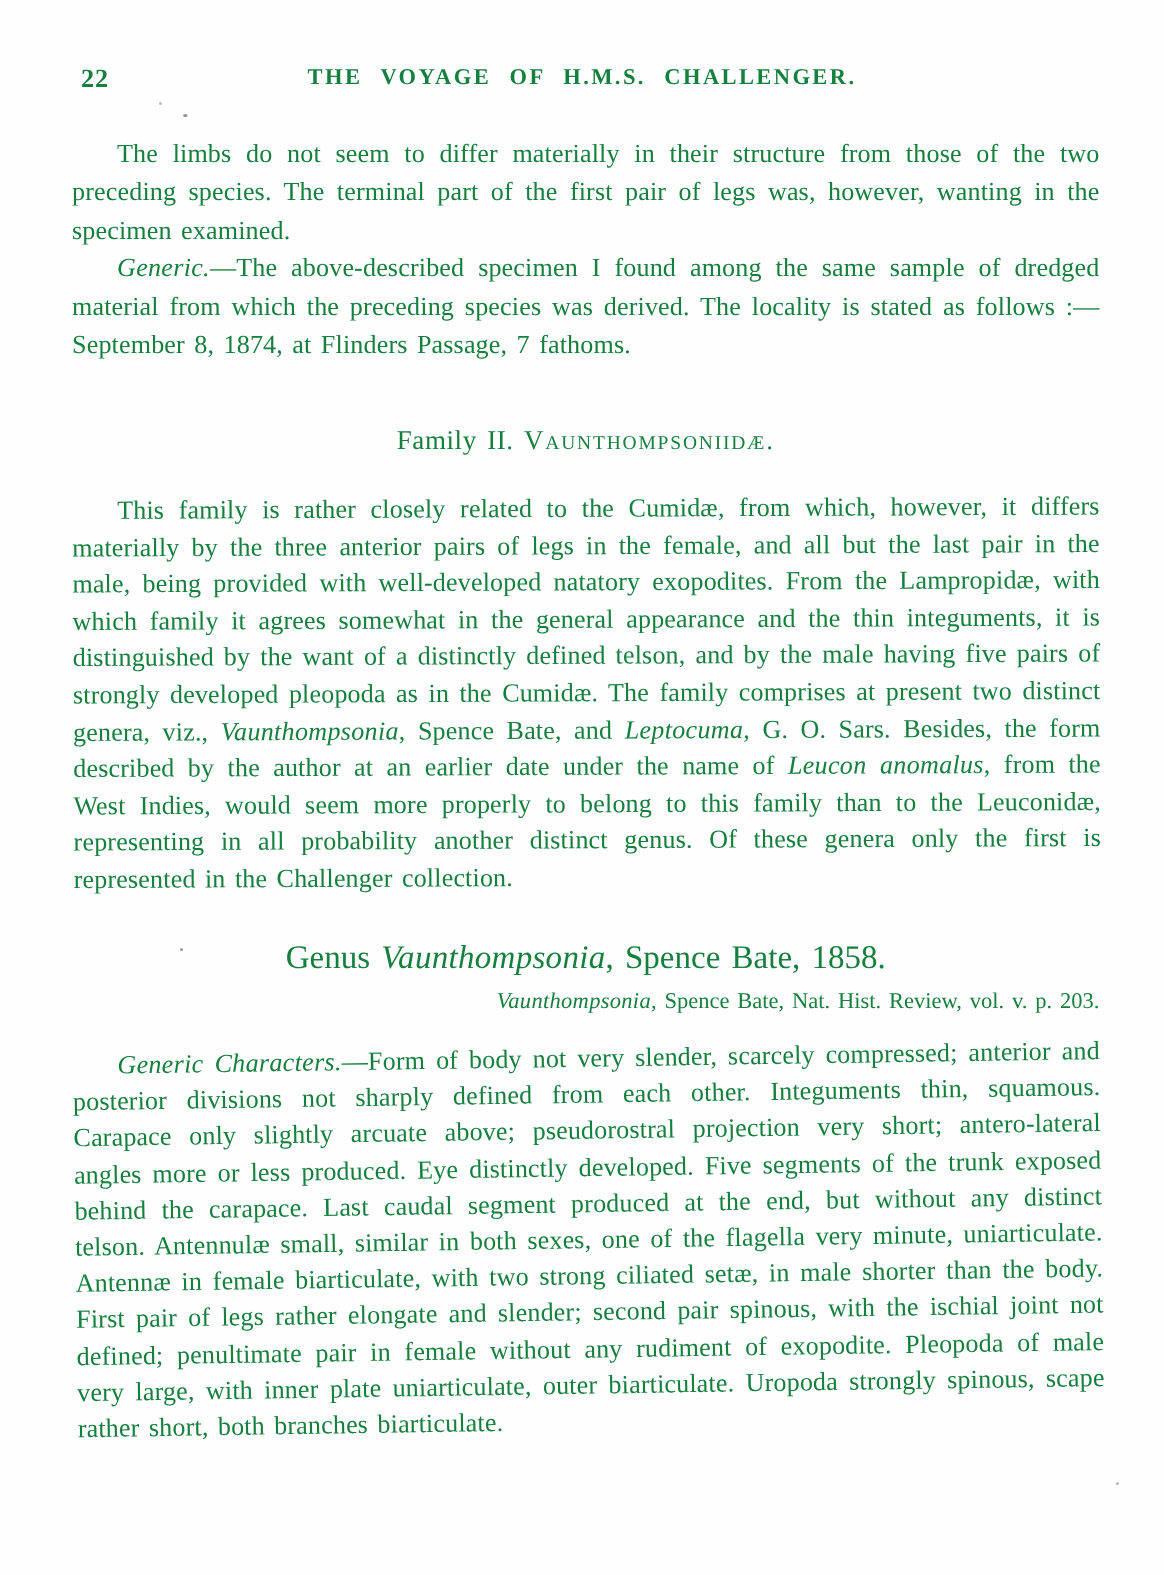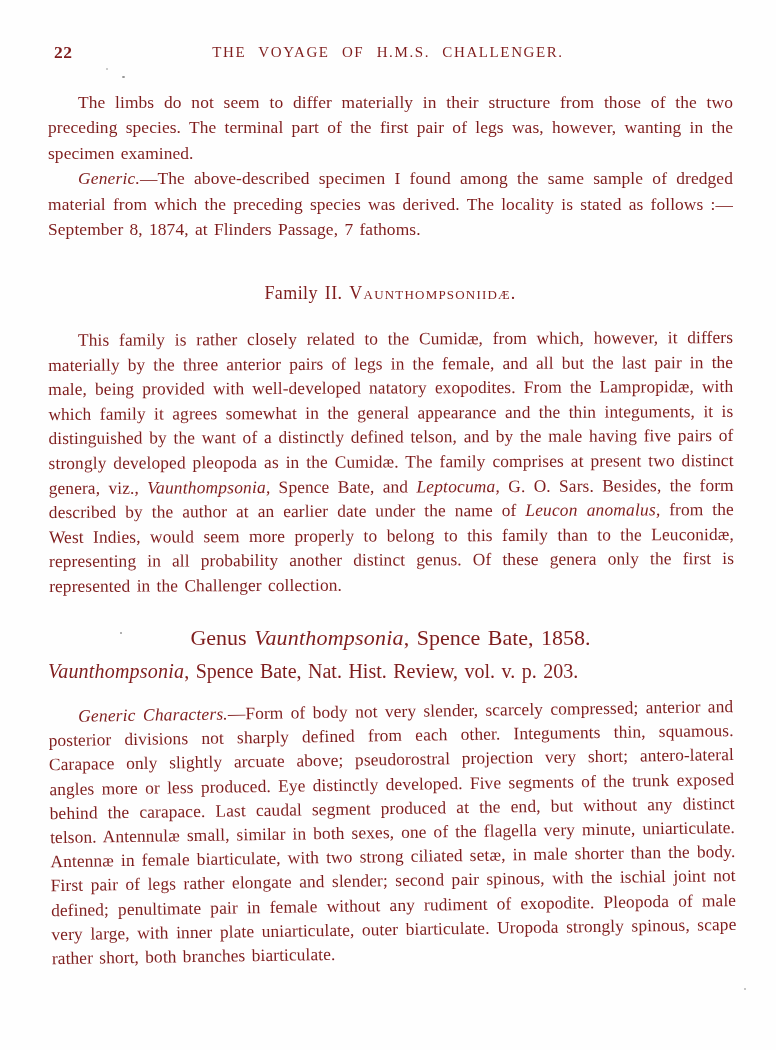--- a/index.html
+++ b/index.html
@@ -6,42 +6,42 @@
     margin: 0;
     padding: 0;
     background: #e8e8e8;
   }
   .page {
     position: relative;
     width: 776px;
     height: 1050px;
     margin: 0 auto;
     background: #fefefe;
-    color: #7f1d1d;
+    color: #15803d;
     font-family: "Liberation Serif", "DejaVu Serif", serif;
     overflow: hidden;
   }
   .running-head {
     position: relative;
     padding-top: 44px;
     height: 22px;
   }
   .page-number {
     position: absolute;
     left: 54px;
     top: 42px;
     font-size: 17.5px;
     font-weight: 700;
     letter-spacing: 0.5px;
   }
   .running-title {
     display: block;
     text-align: center;
     font-size: 15px;
-    font-weight: 400;
+    font-weight: 700;
     letter-spacing: 1.6px;
     word-spacing: 7px;
   }
   .content {
     margin: 0 43px 0 48px; 
   }
   p.body-par {
     margin: 0;
     font-size: 17.4px;
     line-height: 25.4px;
@@ -73,22 +73,22 @@
   }
   .genus-heading {
     margin: 29px 0 0 0;
     text-align: center;
     font-size: 22px;
     font-weight: 400;
     word-spacing: 2px;
   }
   .citation {
     margin-top: 9px;
-    text-align: left;
-    font-size: 20px;
+    text-align: right;
+    font-size: 15px;
     word-spacing: 1.5px;
   }
   .generic-par {
     margin-top: 11px !important;
     line-height: 24.2px !important;
     transform: rotate(-0.85deg);
     transform-origin: 100% 0;
   }
   .speck {
     position: absolute;

